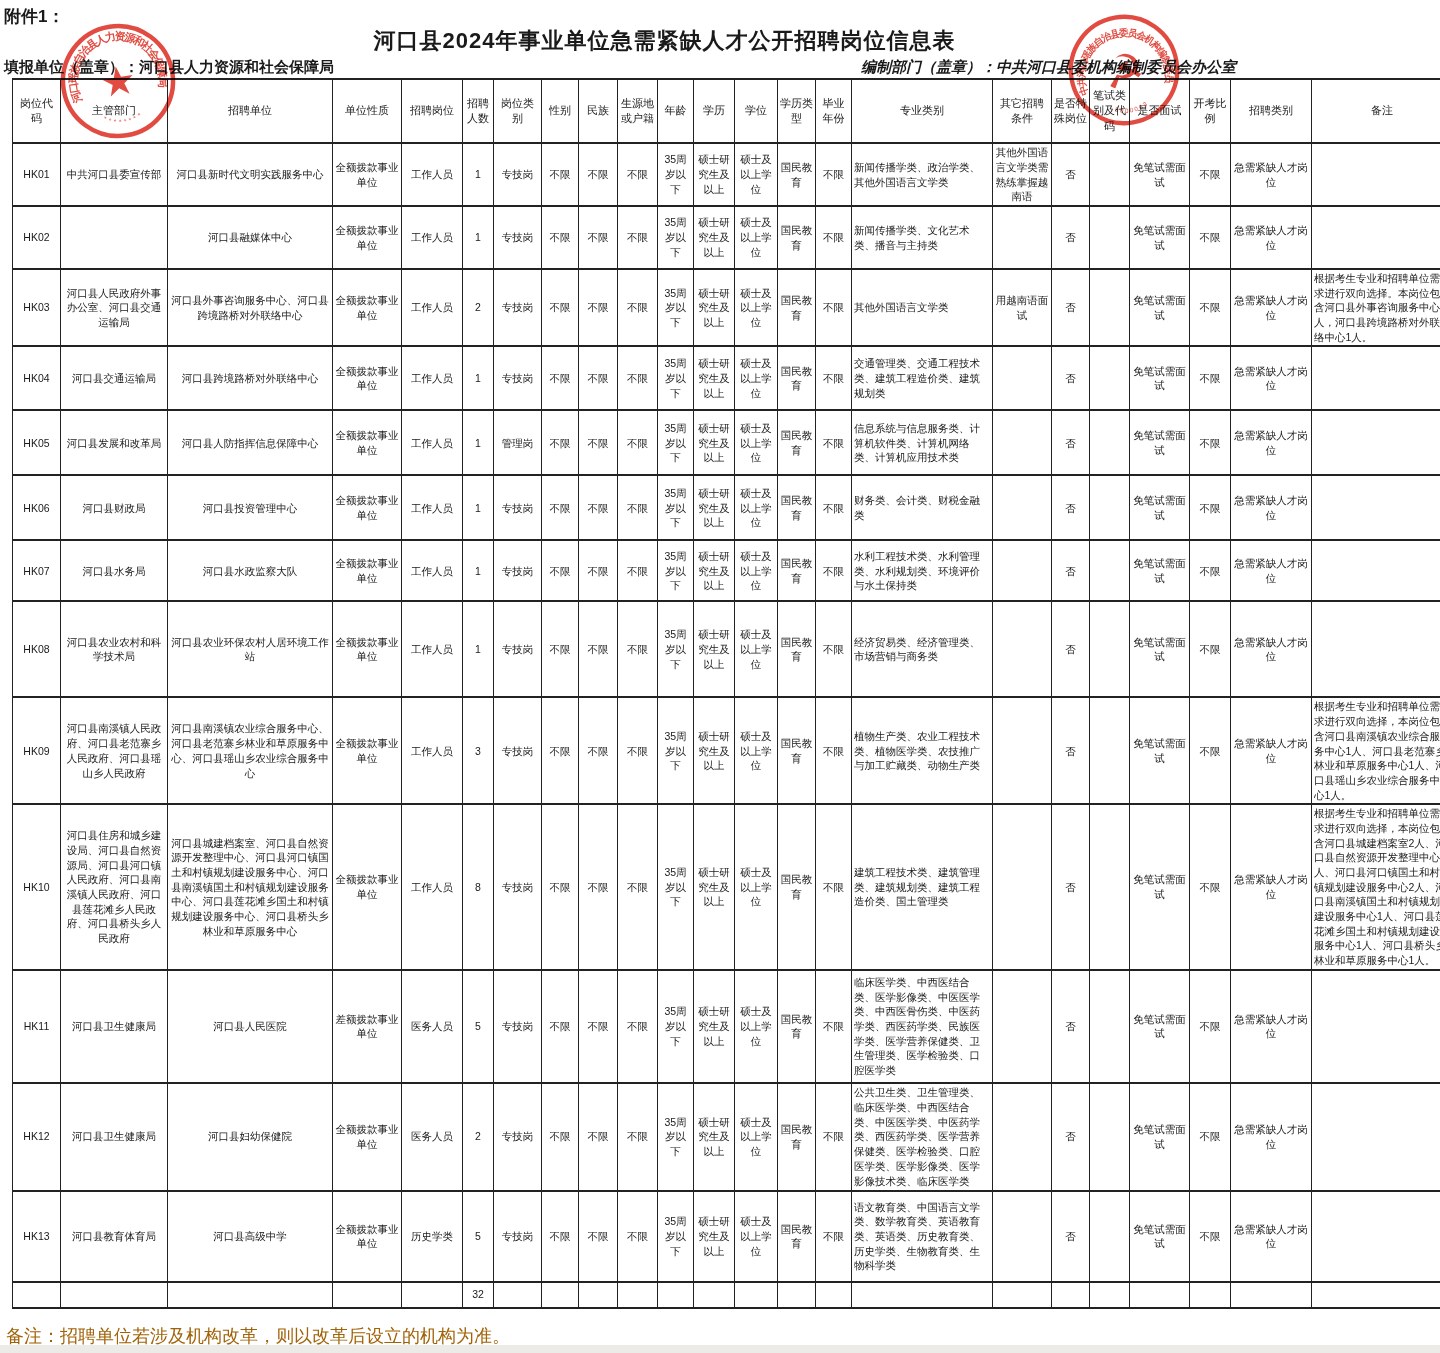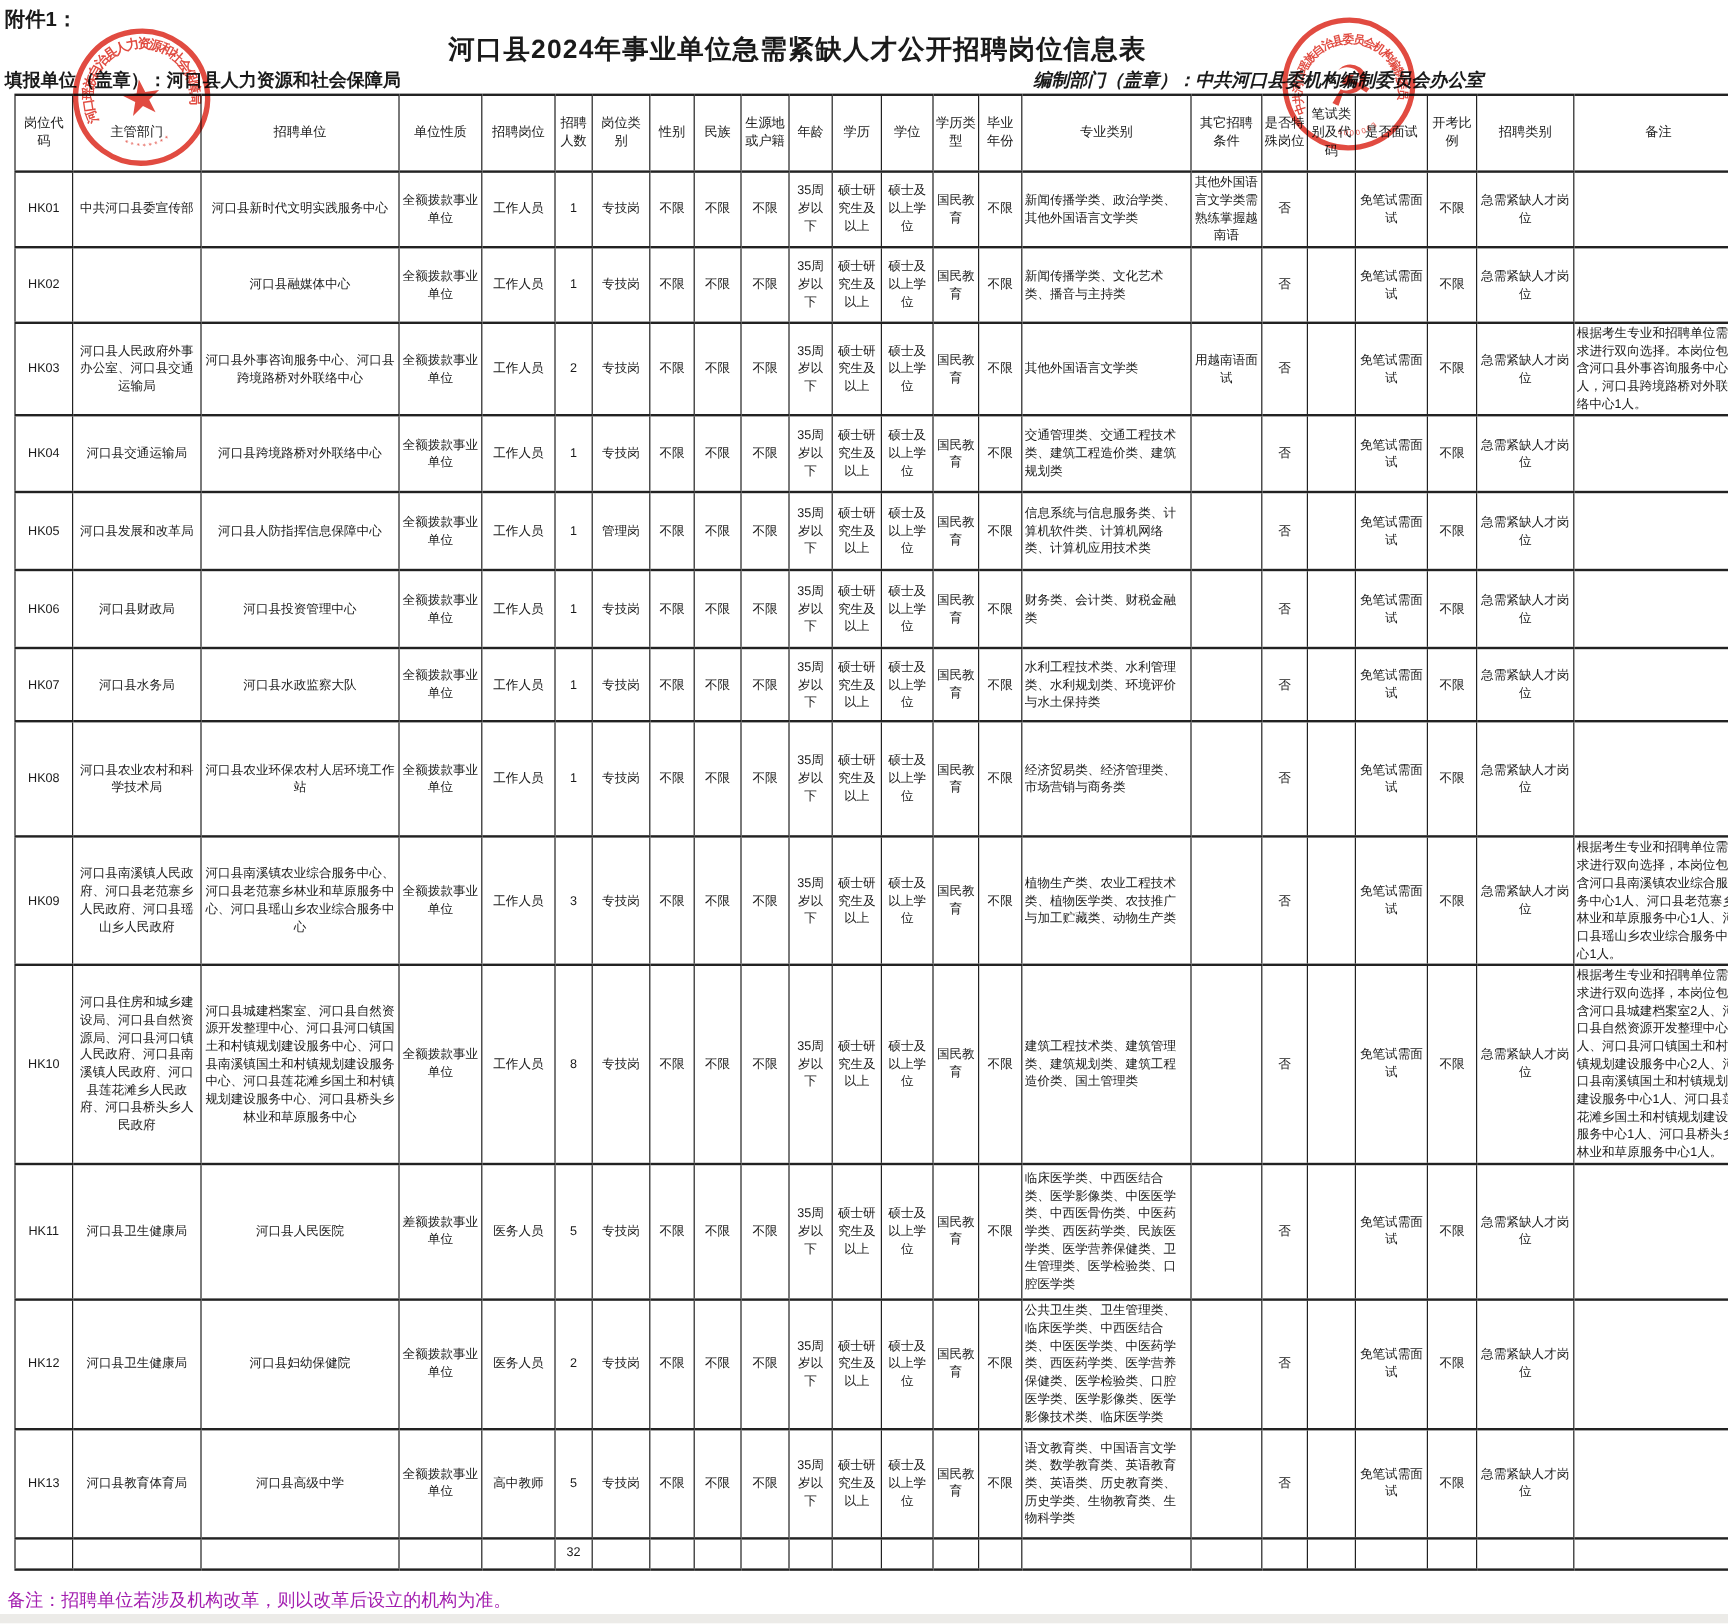--- a/index.html
+++ b/index.html
@@ -11,21 +11,21 @@
   .subhead{position:absolute;left:4px;top:58px;width:1432px;display:flex;
            justify-content:space-between;font-size:15px;font-weight:bold;}
   .subhead .right{margin-right:200px;font-style:italic;}
   table{position:absolute;left:12px;top:78px;width:1440px;border-collapse:collapse;table-layout:fixed;}
   th,td{border-left:1px solid #222;border-right:1px solid #222;
         border-top:2px solid #222;border-bottom:2px solid #222;
         font-size:10.5px;font-weight:normal;text-align:center;vertical-align:middle;
         padding:1px 2px;line-height:1.4;overflow:hidden;word-break:break-all;}
   thead th{height:60px;font-size:11px;}
   td.left-al{text-align:left;}
-  .footer-note{position:absolute;left:6px;top:1324px;font-size:15px;color:#a21caf;}
+  .footer-note{position:absolute;left:6px;top:1324px;font-size:18px;color:#a16207;}
   .bottom-strip{position:absolute;left:0;top:1345px;width:1440px;height:8px;background:#ecebe8;}
   .stamp{position:absolute;pointer-events:none;mix-blend-mode:multiply;opacity:0.88;}
   .stamp svg{display:block;}
 </style>
 </head>
 <body>
 
 <div class="attachment">附件1：</div>
 <div class="title">河口县2024年事业单位急需紧缺人才公开招聘岗位信息表</div>
 <div class="subhead">
@@ -385,21 +385,21 @@
         <td>免笔试需面试</td>
         <td>不限</td>
         <td>急需紧缺人才岗位</td>
         <td class="left-al"></td>
       </tr>
       <tr style="height: 91px;">
         <td>HK13</td>
         <td>河口县教育体育局</td>
         <td>河口县高级中学</td>
         <td>全额拨款事业单位</td>
-        <td>高中教师</td>
+        <td>历史学类</td>
         <td>5</td>
         <td>专技岗</td>
         <td>不限</td>
         <td>不限</td>
         <td>不限</td>
         <td>35周岁以下</td>
         <td>硕士研究生及以上</td>
         <td>硕士及以上学位</td>
         <td>国民教育</td>
         <td>不限</td>

